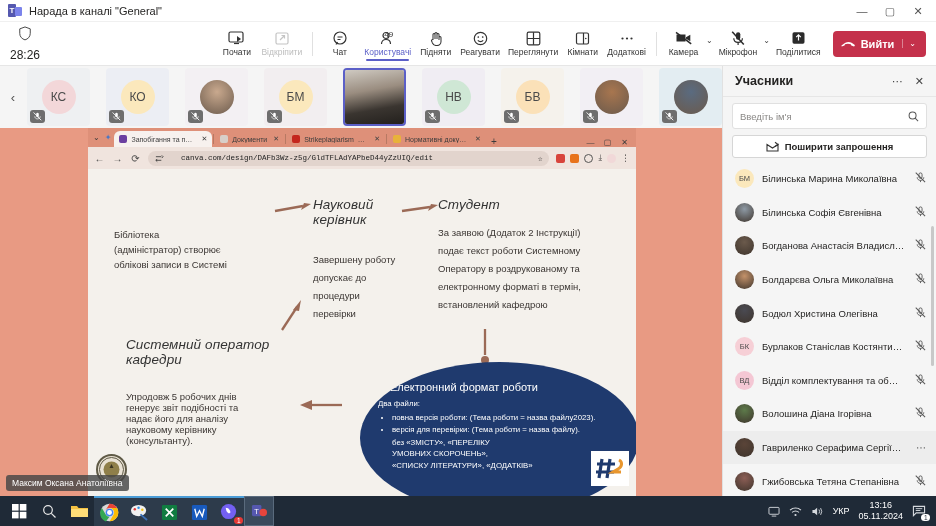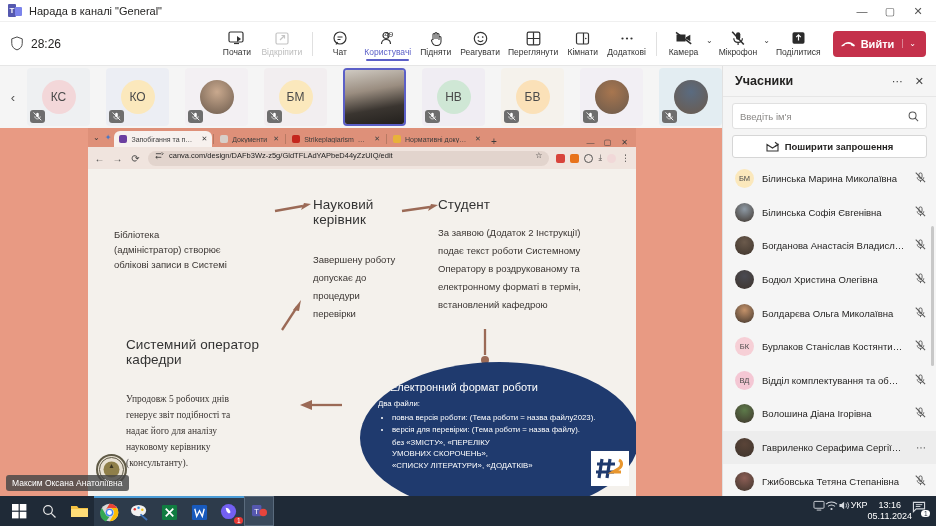--- a/index.html
+++ b/index.html
@@ -23,21 +23,21 @@
   .tb-logo .t2{position:absolute;left:7px;top:2.5px;width:7px;height:9px;background:#7b83eb;border-radius:1px;}
   .tb-title{ font-size:11px; color:#252423; }
   .tb-winbtns{ position:absolute; right:4px; top:0; height:22px; display:flex; align-items:center; gap:0;}
   .tb-winbtns span{ width:28px; text-align:center; font-size:11px; color:#555; line-height:22px; }
 
   
   .toolbar{
     height:44px; background:#ffffff; display:flex; align-items:center;
     padding:0 10px; border-bottom:1px solid #e6e6e6; position:relative;
   }
-  .tl-left{ display:flex; align-items:center; gap:7px; }
+  .tl-left{ display:flex; align-items:center; gap:7px;flex-direction:column; }
   .shield{ width:14px;height:15px; }
   .timer{ font-size:12px; color:#252423; }
   .tl-right{ margin-left:auto; display:flex; align-items:flex-end; gap:0; }
   .tbtn{
     display:flex; flex-direction:column; align-items:center; justify-content:center;
     min-width:41px; padding:1px 4px 2px; cursor:pointer; position:relative;
   }
   .tbtn .ic{ height:17px; display:flex;align-items:center;justify-content:center; }
   .tbtn .lb{ font-size:8.5px; color:#333; margin-top:0; white-space:nowrap; }
   .tbtn.disabled .lb{ color:#bdbdbd; }
@@ -104,32 +104,32 @@
   .ctab-sep{ width:1px;height:10px;background:#b87963;align-self:center;margin:0 1px;}
   .plus{ font-size:10px; color:#3c3c3c; padding:0 5px; }
   .winctl{ margin-left:auto; display:flex; align-items:center; gap:0; padding-right:3px;}
   .winctl span{ width:17px;text-align:center;font-size:8px;color:#3c3c3c;}
   .chrome-url{
     height:22px; background:#f0e4de; display:flex; align-items:center; gap:7px; padding:0 6px;
   }
   .nav-ic{ font-size:10px; color:#4a4a4a; width:11px; text-align:center;}
   .omni{
     flex:1; height:15px; background:#e2d4cd; border-radius:8px; display:flex;
-    align-items:flex-start; padding:0 7px; gap:5px; font-size:7.5px; color:#222;
+    align-items:center; padding:0 7px; gap:17px; font-size:7.5px; color:#222;font-family:Liberation Mono, monospace;
   }
   .omni .star{ margin-left:auto; font-size:8px;}
   .ext{ display:flex; align-items:center; gap:5px; }
   .ext i{ display:block; width:9px;height:9px;border-radius:2px; font-style:normal;}
 
   .canva{
     position:absolute; left:0; top:41px; width:548px; height:327px;
     background:#f4f1ec; overflow:hidden;
   }
   .c-txt{ position:absolute; color:#3a3532; }
-  .hd{ font-size:13.5px; color:#333; letter-spacing:.1px; line-height:15px;}
+  .hd{ font-size:13.5px; color:#333; letter-spacing:.1px; line-height:15px;font-style:italic;}
   .bd{ font-size:9.5px; line-height:15px; color:#3a3532; }
   .arrow{ position:absolute; }
   .ellipse{
     position:absolute; left:272px; top:193px; width:279px; height:152px;
     background:#1f3a6e; border-radius:50%; overflow:hidden;
   }
   .ell-t{ position:absolute; color:#fff; }
   .ell-title{ font-size:11px; left:30px; top:19px; }
   .ell-b{ font-size:7.8px; line-height:11.5px; left:18px; top:36px; width:245px;}
   .ell-b ul{ margin:2px 0 0 14px; }
@@ -183,21 +183,21 @@
   .pscroll{ position:absolute; right:2px; top:64px; width:3px; height:140px; background:#c8c8c8; border-radius:2px;}
 
   
   .taskbar{
     position:absolute; left:0; bottom:0; width:936px; height:30px; background:#1f2a37;
     display:flex; align-items:center; padding:0 4px; color:#fff;
   }
   .tk{ width:30px;height:30px; display:flex;align-items:center;justify-content:center; cursor:pointer; position:relative;}
   .tk.open{ background:#2d3b4b; border-top:2px solid #4a9cd6;}
   .tk.active{ background:#3a4a5c; border:1px solid #5a6b7d;}
-  .tray{ margin-left:auto; display:flex; align-items:flex-start; padding-right:6px; font-size:9px;}
+  .tray{ margin-left:auto; display:flex; align-items:center; gap:9px; padding-right:6px; font-size:9px;}
   .clock{ text-align:center; line-height:11px; font-size:9px;}
 </style>
 </head>
 <body>
 
 <div class="titlebar">
   <div class="tb-logo">
       <div class="t1"></div>
       <div class="t2"></div>
     </div>
@@ -541,21 +541,21 @@
 
       <div class="c-txt hd" style="left:350px; top:28px;">Студент</div>
       <div class="c-txt bd" style="left:350px; top:55px; width:190px; line-height:18px; white-space:pre-line;">За заявою (Додаток 2 Інструкції)
 подає текст роботи Системному
 Оператору в роздрукованому та
 електронному форматі в термін,
 встановлений кафедрою</div>
 
       <div class="c-txt hd" style="left:38px; top:168px; white-space:pre-line;">Системний оператор
 кафедри</div>
-      <div class="c-txt bd" style="left:38px; top:222px; width:200px; line-height:16px; white-space:pre-line;font-family:Liberation Serif, serif;">Упродовж 5 робочих днів
+      <div class="c-txt bd" style="left:38px; top:222px; width:200px; line-height:11px; white-space:pre-line;">Упродовж 5 робочих днів
  генерує звіт подібності та
 надає його для аналізу
 науковому керівнику
 (консультанту).</div>
 
       <svg class="arrow" style="left:185px;top:33px;" width="40" height="16" viewBox="0 0 40 16">
         <path d="M2 9 L30 4" stroke="#9b6a56" stroke-width="2.3" fill="none"></path>
           <path d="M38 2 L28 8 L31 1z" fill="#9b6a56"></path>
       </svg>
       <svg class="arrow" style="left:312px;top:33px;" width="40" height="16" viewBox="0 0 40 16">
@@ -661,32 +661,32 @@
           <div class="av" style="background:radial-gradient(circle at 50% 32%, #6b5a4c, #3e342c);"></div>
           <span class="nm">Богданова Анастасія Владисл…</span>
           <span class="mi"><svg width="11" height="11" viewBox="0 0 12 12">
               <rect x="4.3" y="1" width="3.4" height="6" rx="1.7" fill="none" stroke="#555" stroke-width="1"></rect>
               <path d="M2.4 5.8c0 2 1.6 3.4 3.6 3.4s3.6-1.4 3.6-3.4" fill="none" stroke="#555" stroke-width="1"></path>
               <path d="M6 9.2V11" stroke="#555" stroke-width="1"></path>
               <path d="M.8 .6 L11 11" stroke="#555" stroke-width="1.1"></path>
             </svg></span>
         </div>
         <div class="prow">
-          <div class="av" style="background:radial-gradient(circle at 50% 32%, #4a4a52, #3e342c);"></div>
-          <span class="nm">Бодюл Христина Олегівна</span>
+          <div class="av" style="background:radial-gradient(circle at 50% 32%, #c4926a, #3e342c);"></div>
+          <span class="nm">Болдарєва Ольга Миколаївна</span>
           <span class="mi"><svg width="11" height="11" viewBox="0 0 12 12">
               <rect x="4.3" y="1" width="3.4" height="6" rx="1.7" fill="none" stroke="#555" stroke-width="1"></rect>
               <path d="M2.4 5.8c0 2 1.6 3.4 3.6 3.4s3.6-1.4 3.6-3.4" fill="none" stroke="#555" stroke-width="1"></path>
               <path d="M6 9.2V11" stroke="#555" stroke-width="1"></path>
               <path d="M.8 .6 L11 11" stroke="#555" stroke-width="1.1"></path>
             </svg></span>
         </div>
         <div class="prow">
-          <div class="av" style="background:radial-gradient(circle at 50% 32%, #c4926a, #3e342c);"></div>
-          <span class="nm">Болдарєва Ольга Миколаївна</span>
+          <div class="av" style="background:radial-gradient(circle at 50% 32%, #4a4a52, #3e342c);"></div>
+          <span class="nm">Бодюл Христина Олегівна</span>
           <span class="mi"><svg width="11" height="11" viewBox="0 0 12 12">
               <rect x="4.3" y="1" width="3.4" height="6" rx="1.7" fill="none" stroke="#555" stroke-width="1"></rect>
               <path d="M2.4 5.8c0 2 1.6 3.4 3.6 3.4s3.6-1.4 3.6-3.4" fill="none" stroke="#555" stroke-width="1"></path>
               <path d="M6 9.2V11" stroke="#555" stroke-width="1"></path>
               <path d="M.8 .6 L11 11" stroke="#555" stroke-width="1.1"></path>
             </svg></span>
         </div>
         <div class="prow">
           <div class="av" style="background:#f6cfd6">БК</div>
           <span class="nm">Бурлаков Станіслав Костянти…</span>

